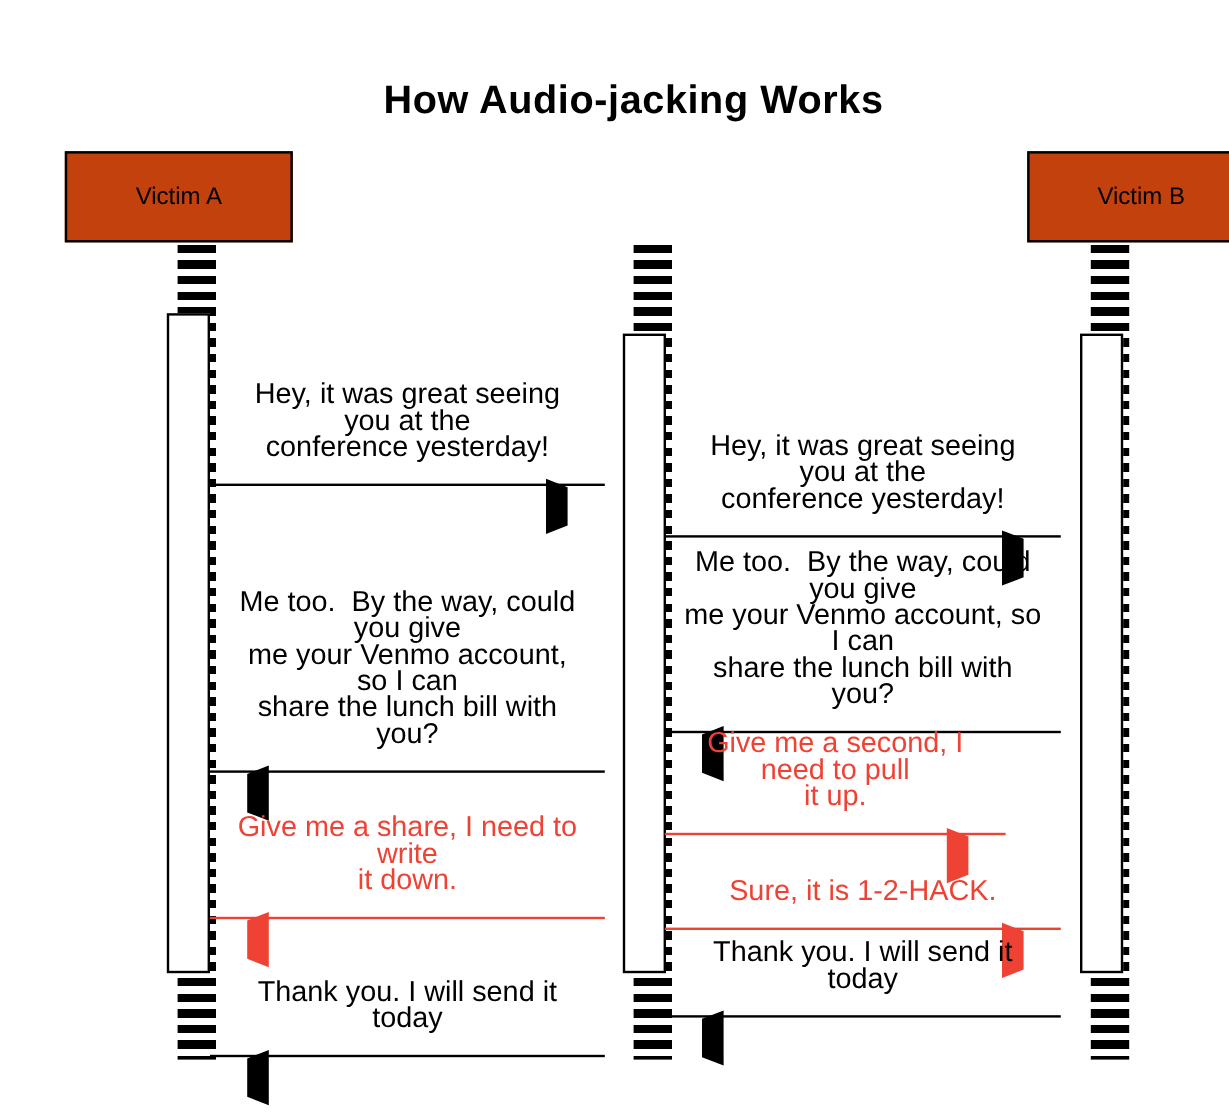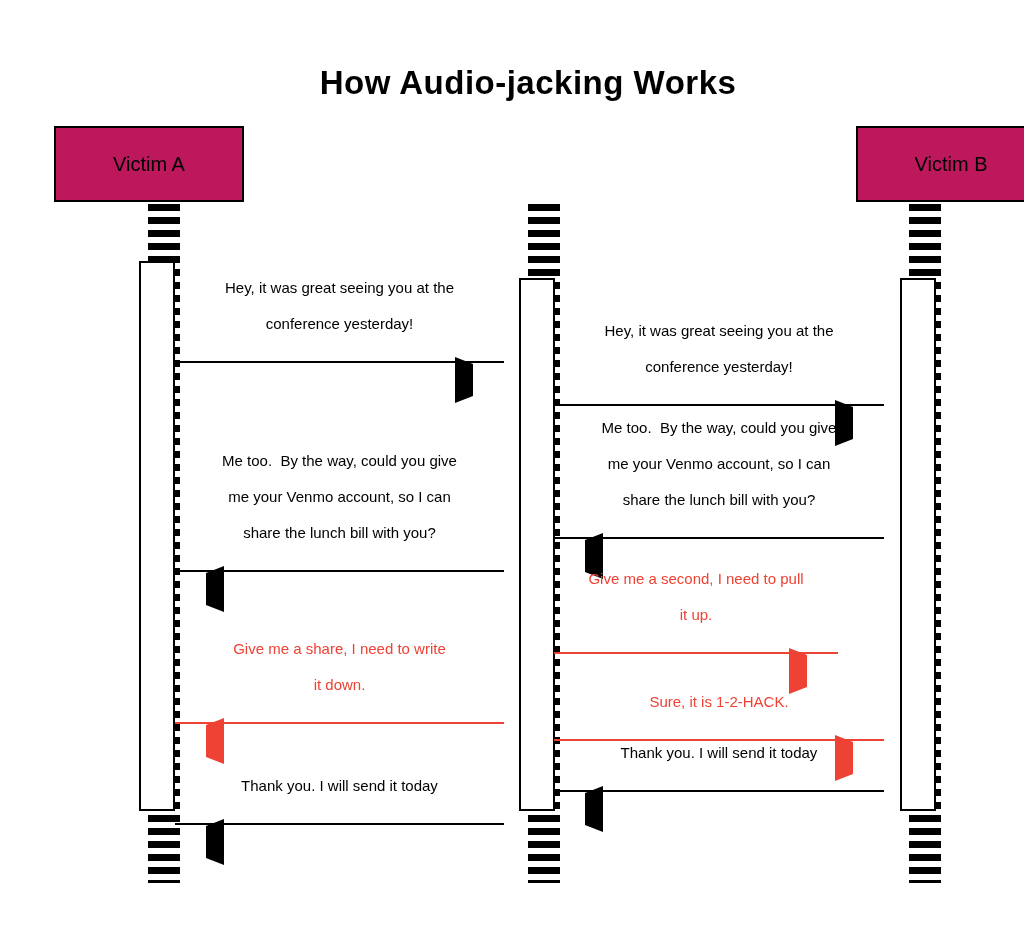--- a/index.html
+++ b/index.html
@@ -13,40 +13,40 @@
 
   .canvas{position:absolute;inset:0;}
 
   .title{
     position:absolute;top:32px;left:0;width:100%;
     text-align:center;font-size:33px;font-weight:700;letter-spacing:0.5px;
   }
 
   .actor-box{
     position:absolute;top:110px;width:190px;height:76px;
-    border:2px solid var(--ink);background:#be185d;
+    border:2px solid var(--ink);background:#c2410c;
     display:flex;align-items:center;justify-content:center;
     font-size:20px;z-index:3;
   }
 
   .lifeline{
     position:absolute;top:188px;height:679px;width:2px;
     background:repeating-linear-gradient(to bottom,var(--ink) 0 7px,transparent 7px 13px);
     z-index:0;
   }
 
   .activation{
     position:absolute;width:20px;
     border:2px solid var(--ink);background:#fff;z-index:1;
   }
 
   .msg{position:absolute;z-index:2;}
   .msg-text{
-    font-size:15px;line-height:36px;text-align:center;
-    white-space:pre-wrap;color:var(--ink);margin-bottom:3px;
+    font-size:24px;line-height:22px;text-align:center;
+    white-space:pre-wrap;color:var(--ink);margin-bottom:3px;margin-top:48px;
   }
   .msg-arrow{position:relative;height:0;border-top:2px solid var(--ink);}
   .msg-arrow .head{
     position:absolute;top:-6px;width:0;height:0;
     border-top:7px solid transparent;border-bottom:7px solid transparent;
   }
   .msg-arrow.right .head{right:-1px;border-left:18px solid var(--ink);}
   .msg-arrow.left  .head{left:-1px;border-right:18px solid var(--ink);}
 
   .msg.red .msg-text{color:var(--red);}

